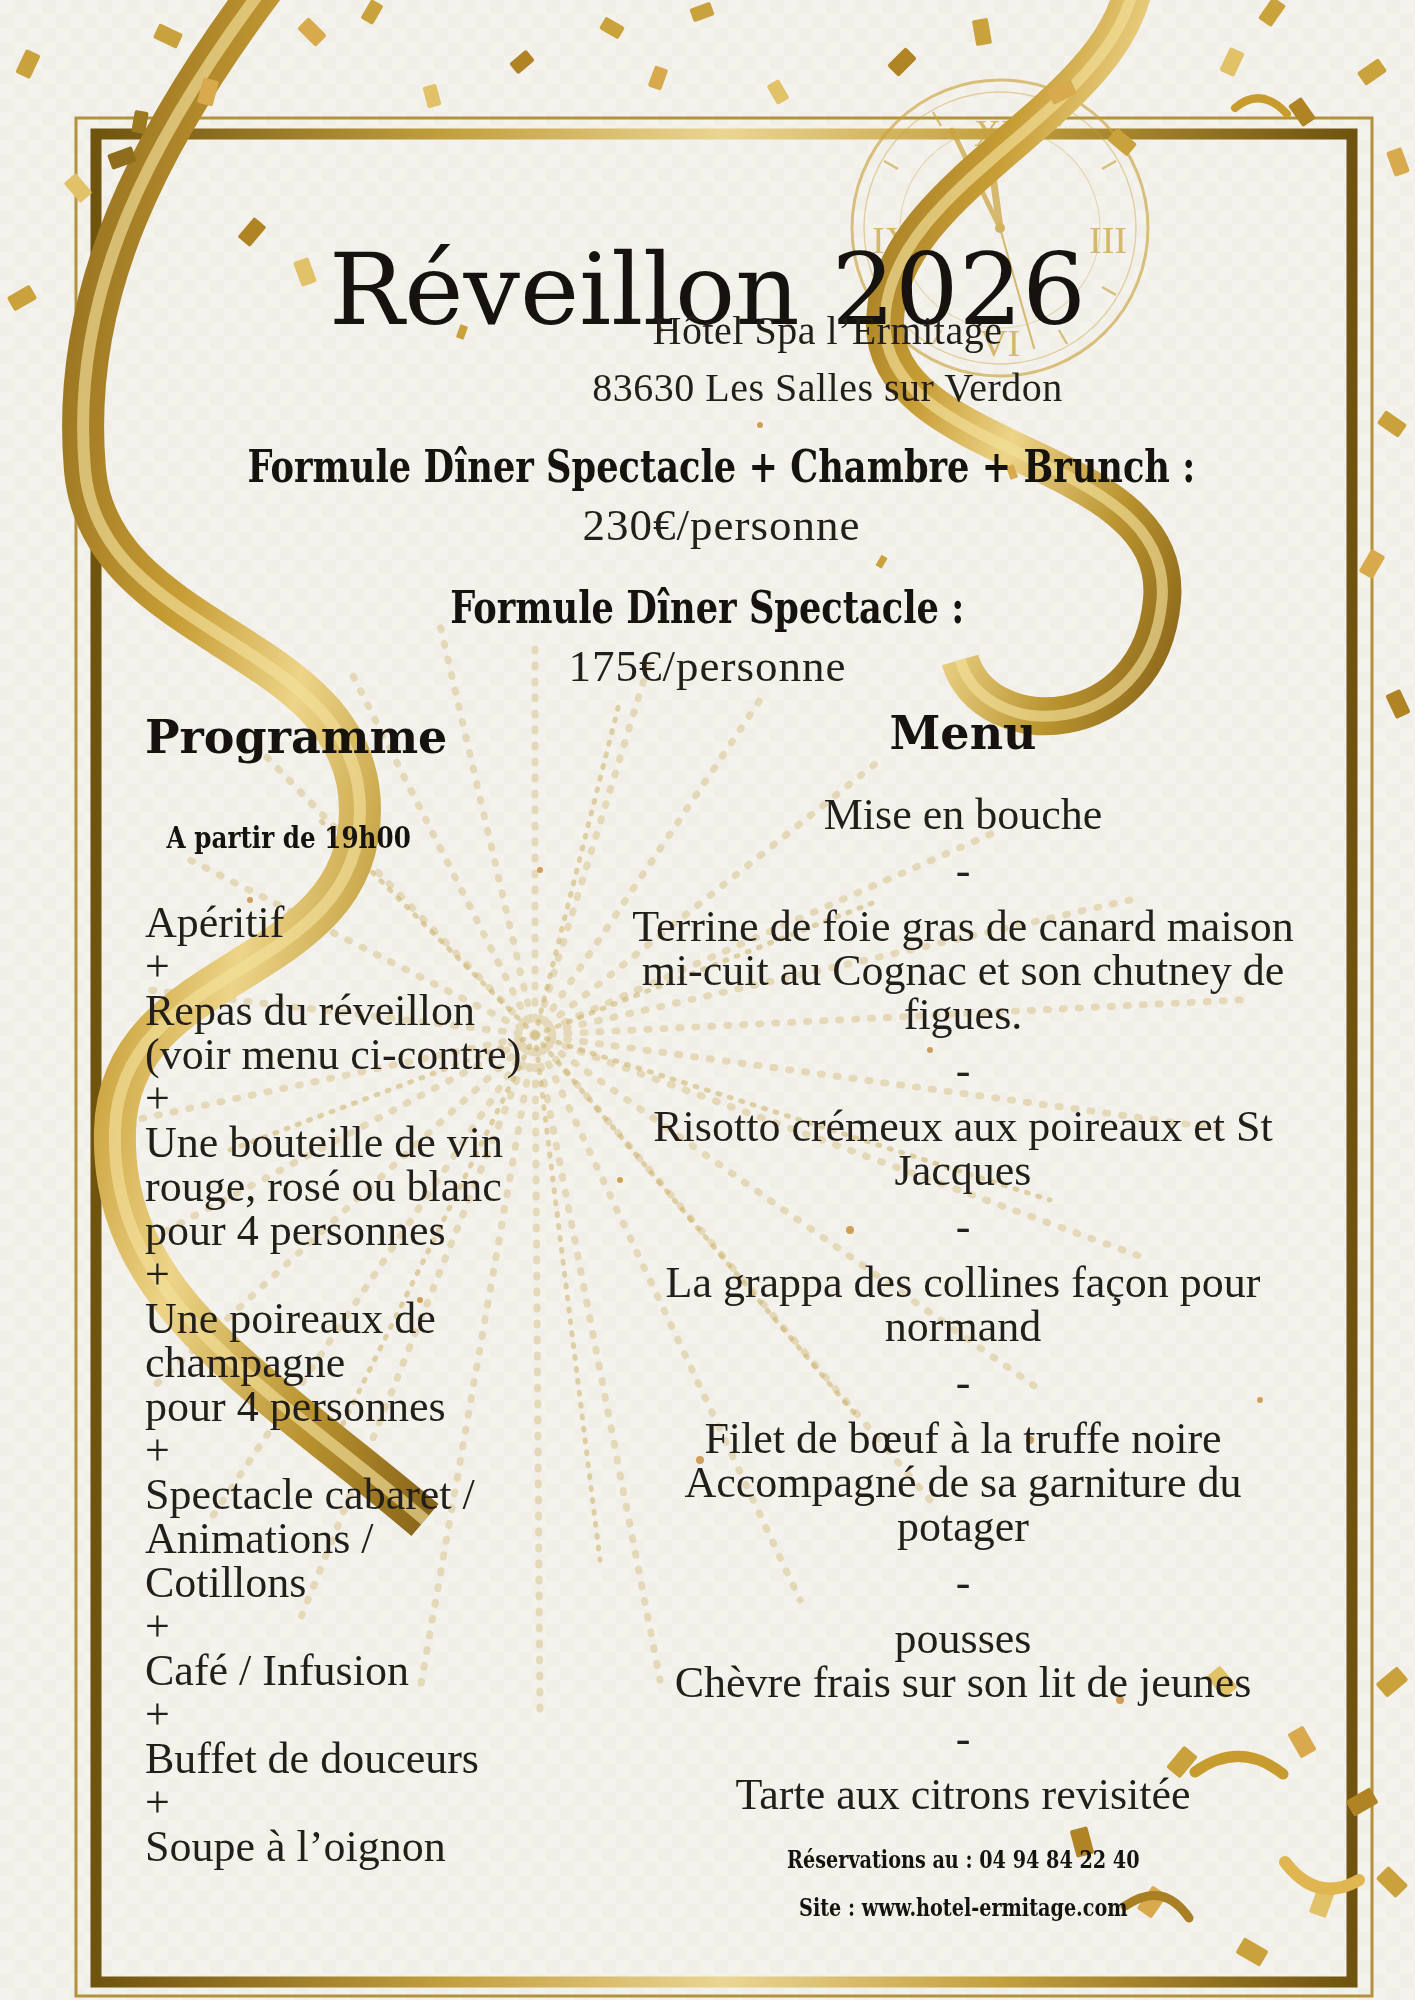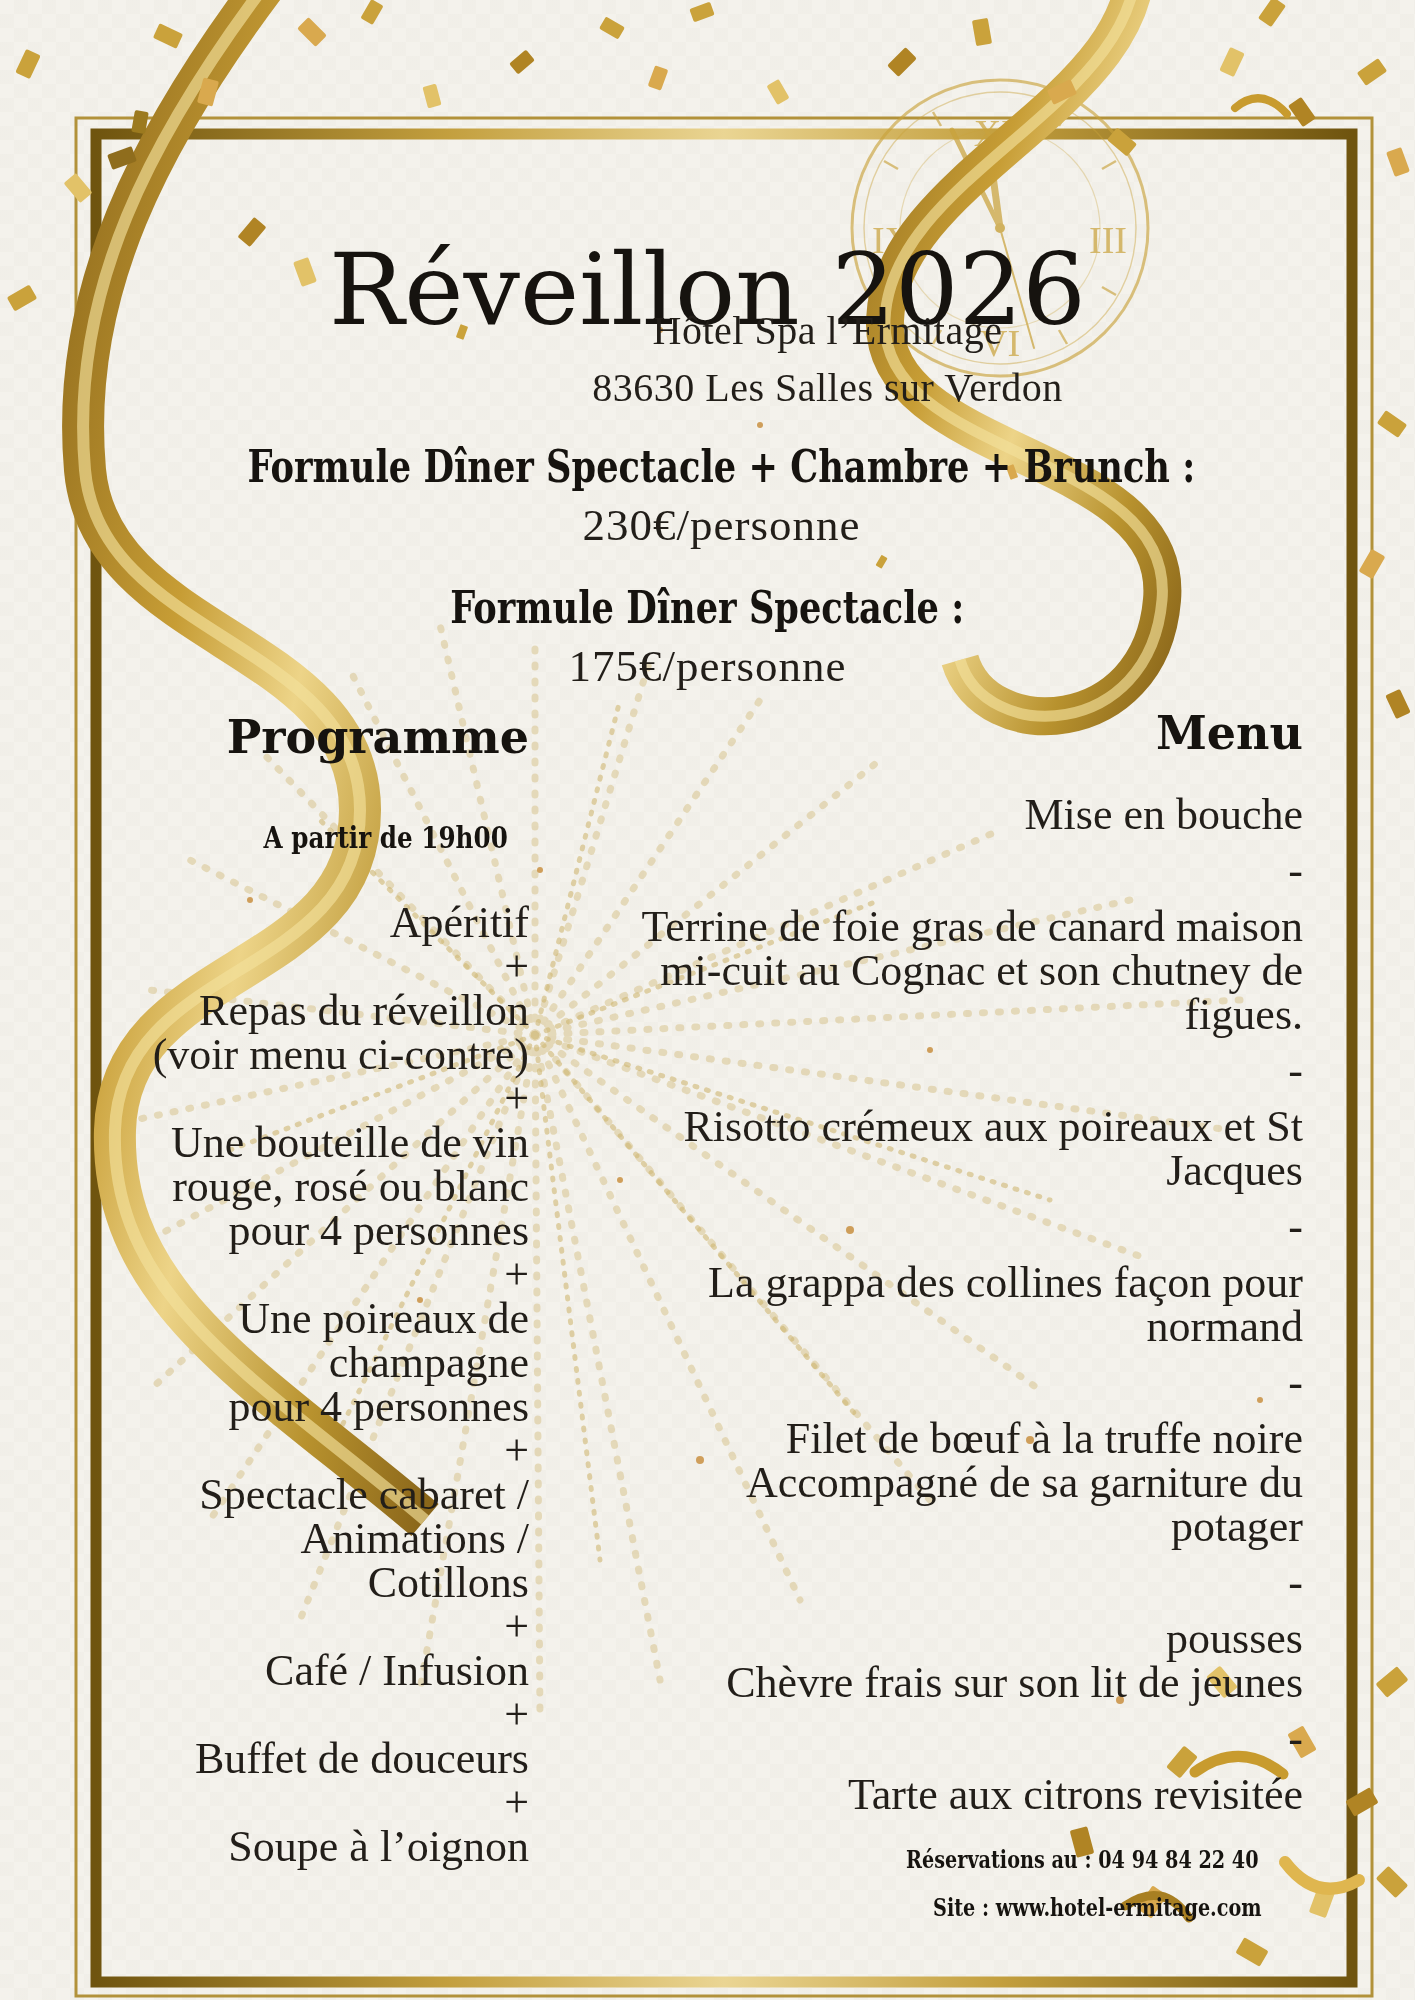--- a/index.html
+++ b/index.html
@@ -20,22 +20,22 @@
   .title{top:163px;font-family:"DejaVu Serif",serif;font-size:100px;line-height:120px;font-weight:400;color:#16130f;}
   .address{top:302px;font-size:40px;line-height:57px;letter-spacing:.5px;transform:translateX(120px);}
   .offer1{top:438px;padding-left:28px;}
   .offer2{top:579px;}
   .offer-label{font-family:"DejaVu Serif",serif;font-weight:bold;font-size:44px;line-height:58px;color:#16130f;}
   .sqz80{display:inline-block;transform:scaleX(.80);transform-origin:center;white-space:nowrap;}
   .sqz85{display:inline-block;transform:scaleX(.85);transform-origin:center;white-space:nowrap;}
   .offer-price{font-size:45px;line-height:58px;letter-spacing:1px;}
 
   .col-heading{font-family:"DejaVu Serif",serif;font-weight:bold;font-size:46px;line-height:56px;color:#16130f;}
-  .prog-col{position:absolute;left:129px;width:400px;text-align:right;}
-  .menu-col{position:absolute;left:623px;width:680px;text-align:right;}
+  .prog-col{position:absolute;left:145px;width:400px;text-align:left;}
+  .menu-col{position:absolute;left:623px;width:680px;text-align:center;}
   .prog-heading{top:709px;}
   .menu-heading{top:705px;}
   .prog-sub{top:820px;font-family:"DejaVu Serif",serif;font-weight:bold;font-size:29px;line-height:36px;color:#16130f;}
   .prog-items{top:901px;}
   .menu-items{top:793px;}
   .line{font-size:44px;line-height:44px;}
   .mline.sep{margin:12px 0;}
   .footer{top:1836px;font-family:"DejaVu Serif",serif;font-weight:bold;font-size:24px;line-height:48px;color:#16130f;}
 </style>
 </head>

